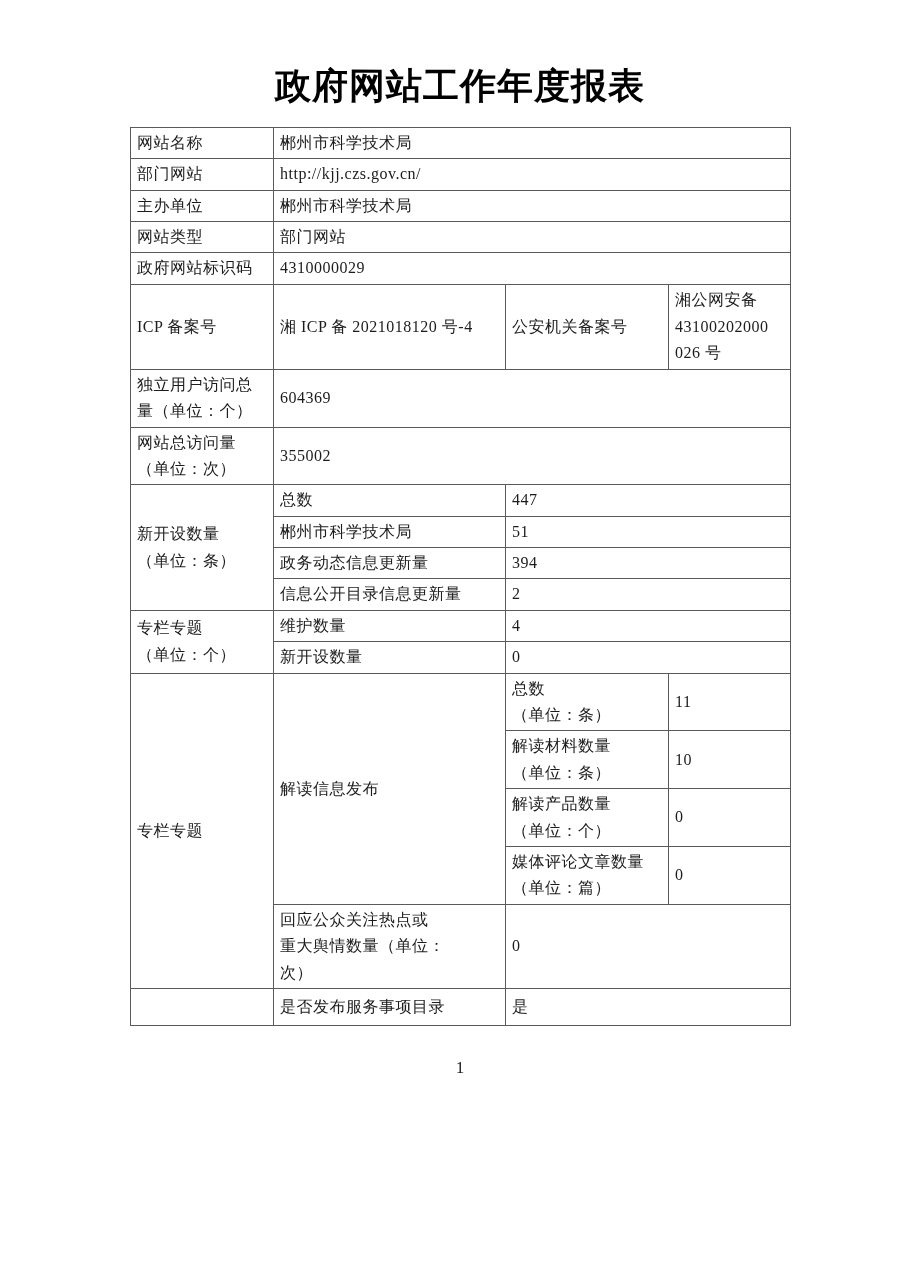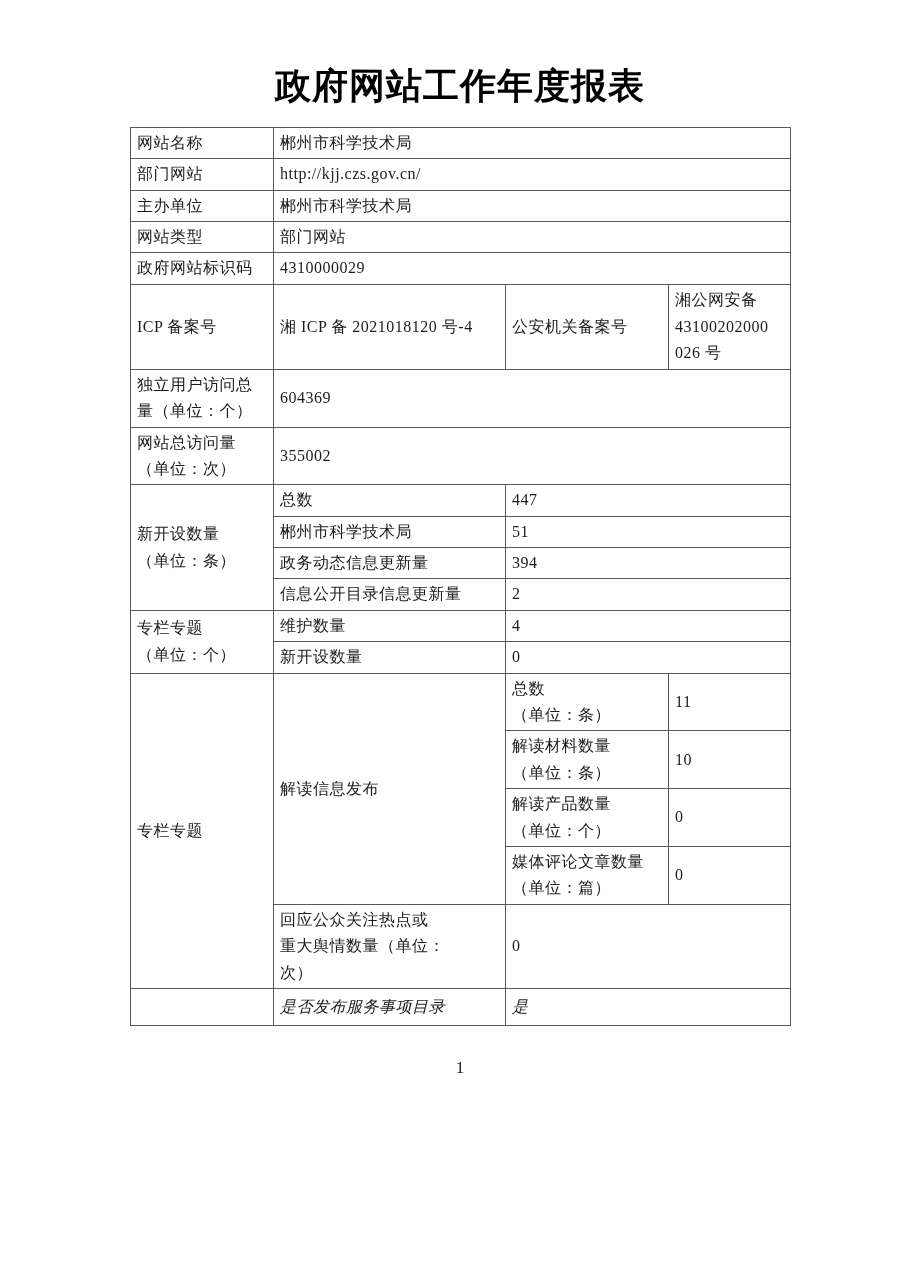--- a/index.html
+++ b/index.html
@@ -60,21 +60,21 @@
     letter-spacing: 0.5px;
     padding: 2px 6px;
     white-space: pre-line;
     color: #1c1c1c;
   }
   tr.h31 { height: 31px; }
   tr.h85 { height: 85px; }
   tr.h55 { height: 55px; }
   tr.h52 { height: 52px; }
   tr.h78 { height: 78px; }
-  tr.h37 { height: 37px; font-style: italic; }
+  tr.h37 { height: 37px; }
   .page-number {
     margin-top: 32px;
     font-size: 17px;
     text-align: center;
     color: #1c1c1c;
   }
 </style>
 </head>
 <body>
 

